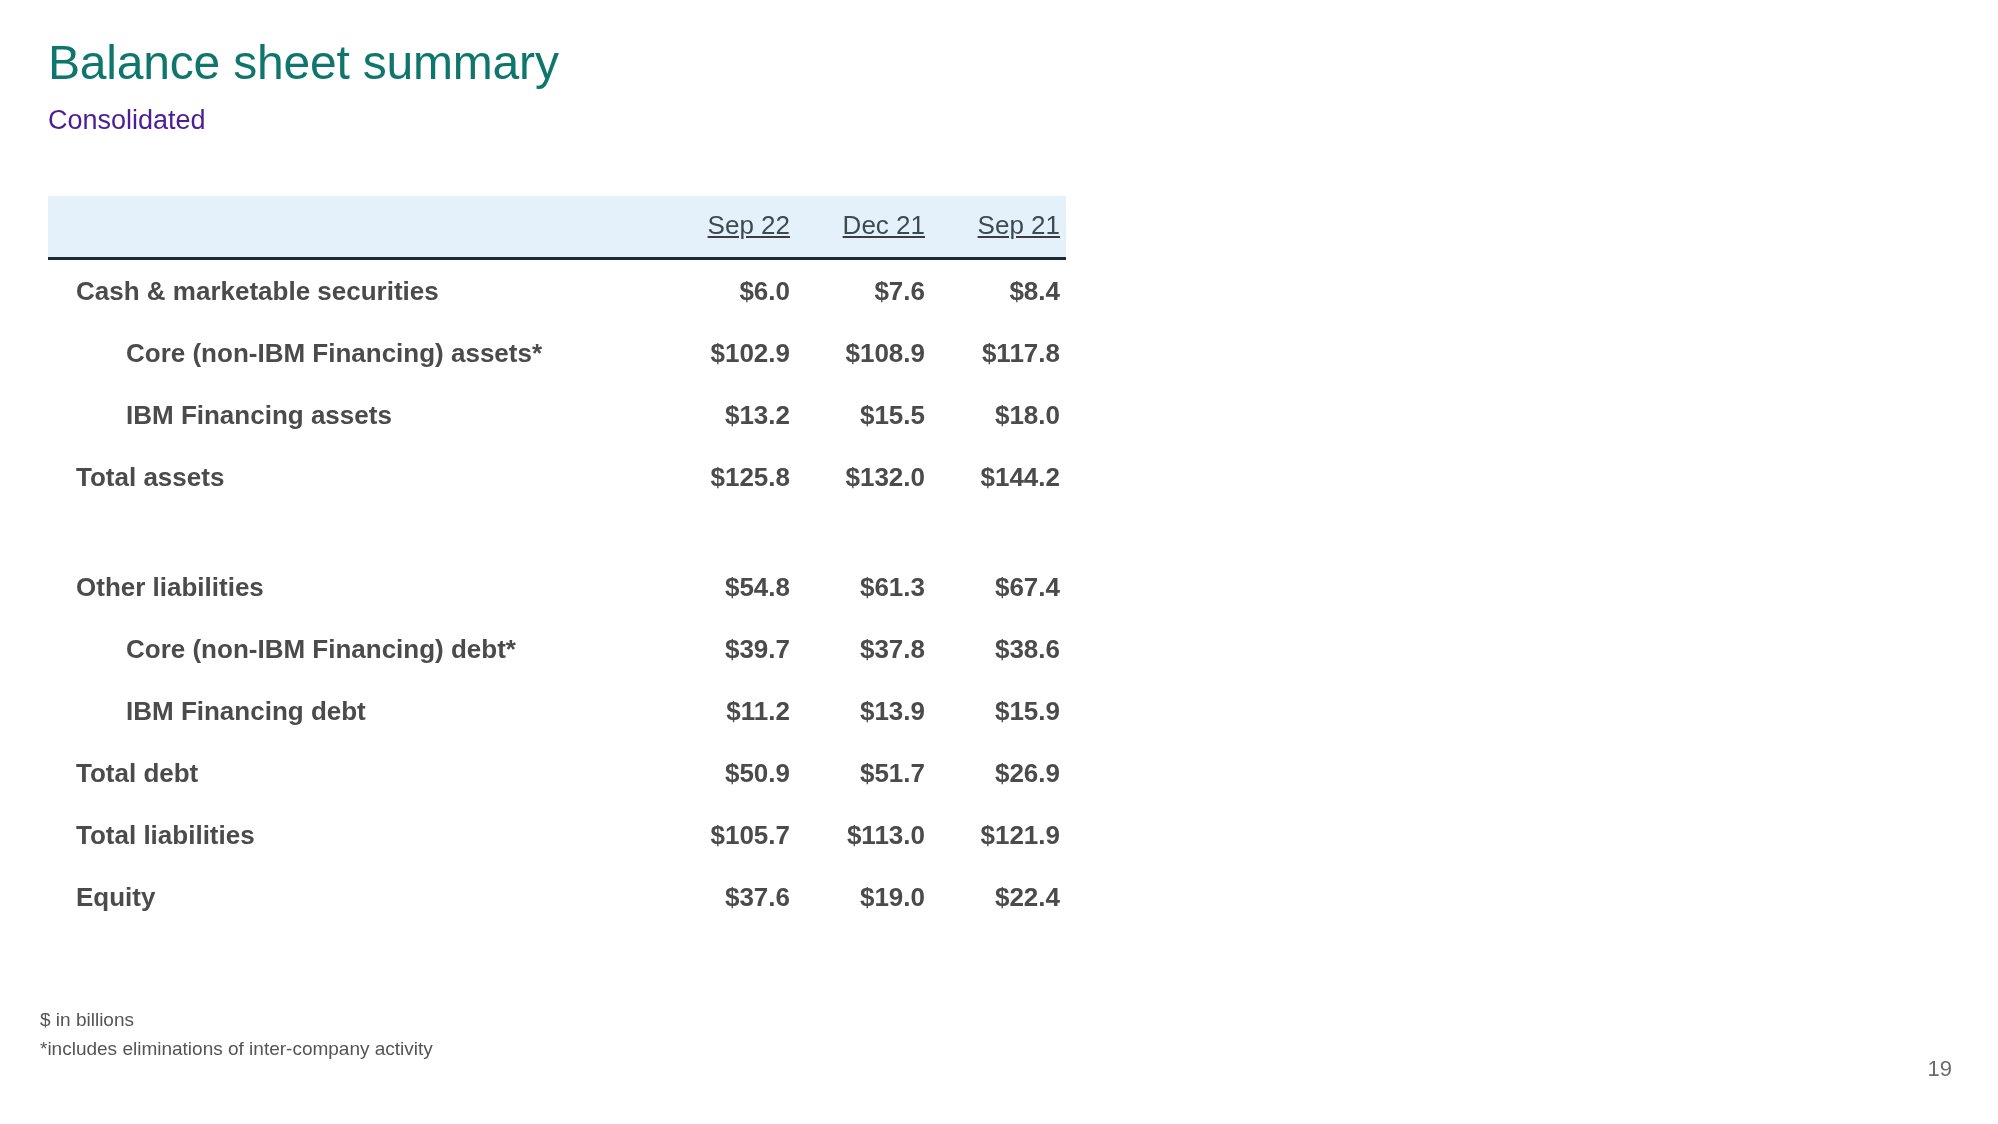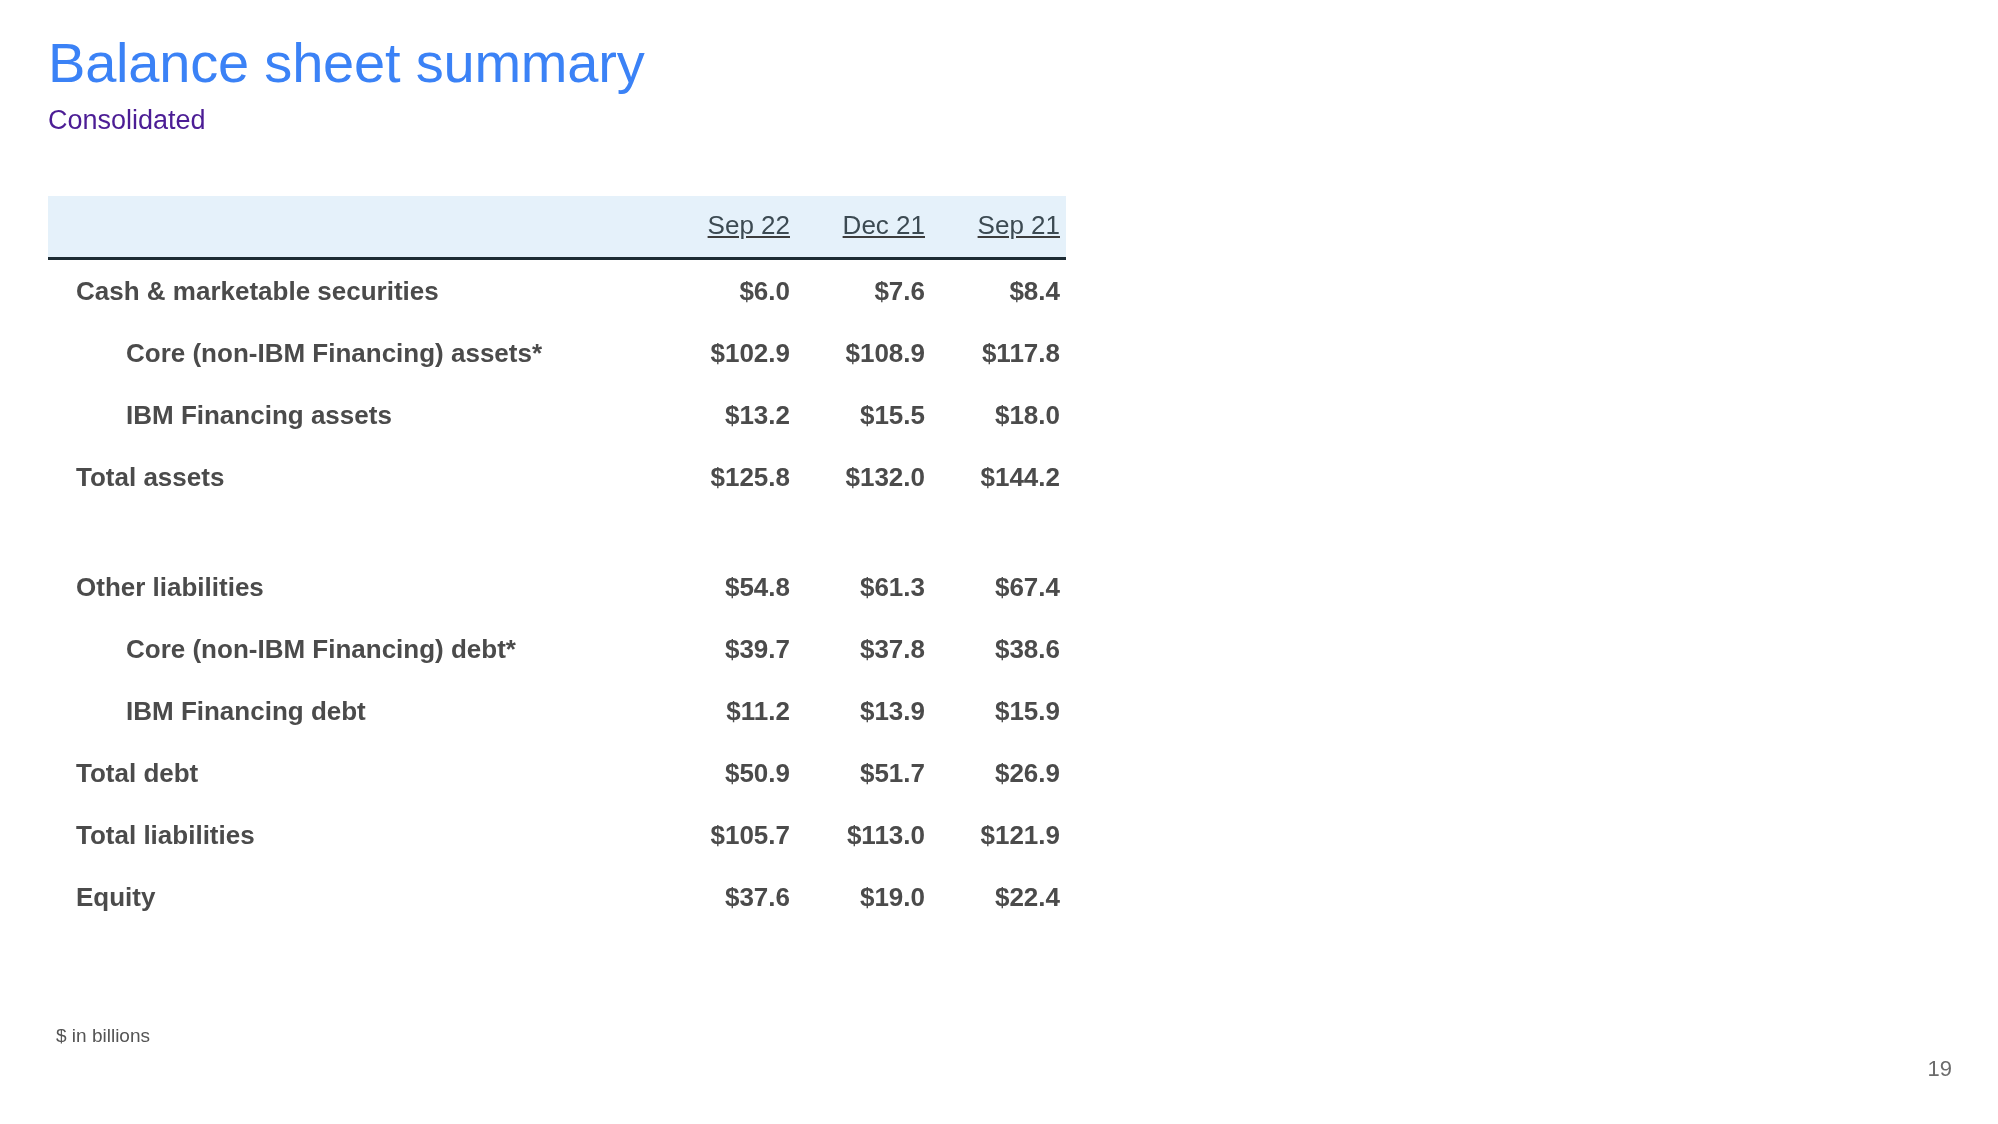--- a/index.html
+++ b/index.html
@@ -22,25 +22,25 @@
     background: #ffffff;
   }
 
   
   .heading-block {
     position: absolute;
     left: 48px;
     top: 34px;
   }
   .page-title {
-    font-size: 56px;
+    font-size: 48px;
     font-weight: 400;
     line-height: 58px;
     letter-spacing: -0.2px;
-    color: #3b82f6;
+    color: #0f766e;
     margin: 0;
     white-space: nowrap;
   }
   .page-subtitle {
     font-size: 27px;
     font-weight: 400;
     line-height: 36px;
     color: #4c1d95;
     margin: 10px 0 0 0;
     white-space: nowrap;
@@ -108,21 +108,21 @@
   
   .footnotes {
     position: absolute;
     left: 40px;
     top: 1005px;
   }
   .footnote {
     font-size: 19px;
     line-height: 29px;
     color: #545454;
-    margin: 16px;
+    margin: 0;
     white-space: nowrap;
   }
 
   
   .page-number {
     position: absolute;
     right: 46px;
     bottom: 42px;
     font-size: 22px;
     color: #6b6b6b;
@@ -220,17 +220,18 @@
             <td class="cell-num">$37.6</td>
             <td class="cell-num">$19.0</td>
             <td class="cell-num">$22.4</td>
           </tr>
         </tbody>
     </table>
   </div>
 
   <div class="footnotes">
     <p class="footnote">$ in billions</p>
+    <p class="footnote">*includes eliminations of inter-company activity</p>
   </div>
 
   <div class="page-number">19</div>
 
 </div>
 
 </body></html>

